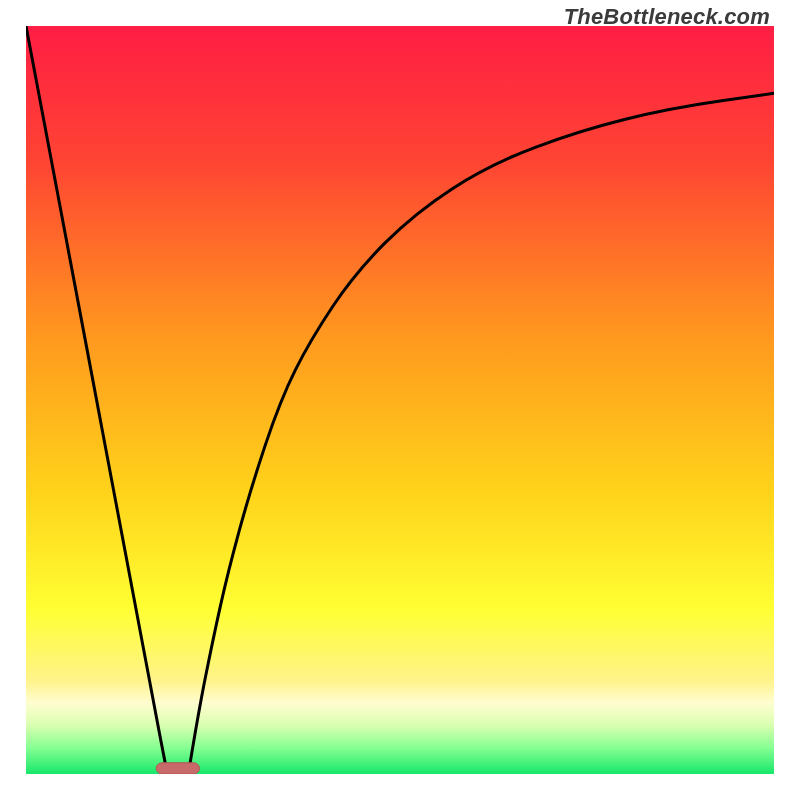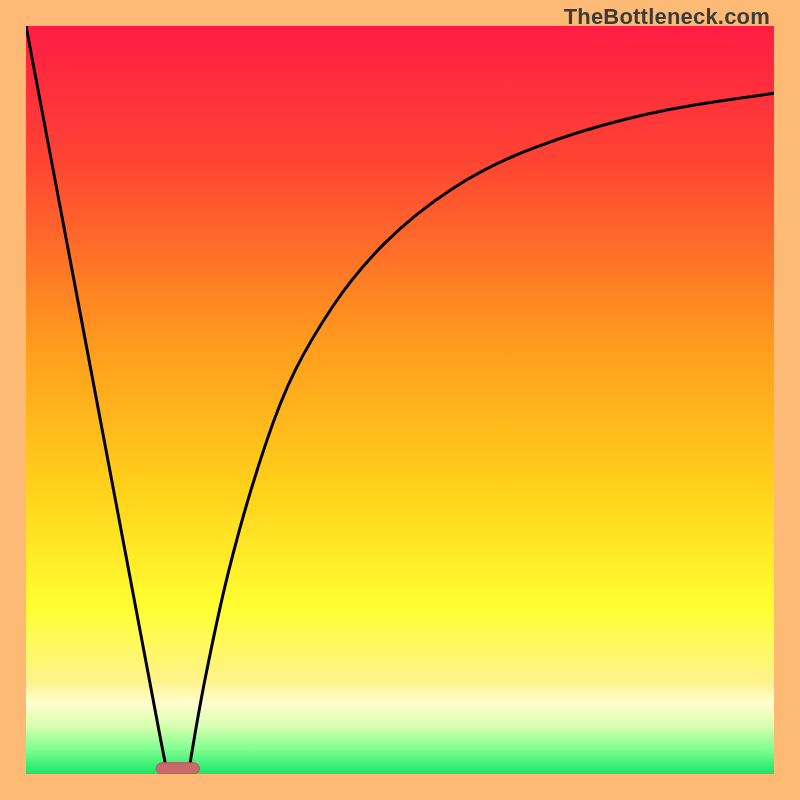--- a/index.html
+++ b/index.html
@@ -8,21 +8,22 @@
     width: 800px;
     height: 800px;
     overflow: hidden;
     background: #000;
     font-family: Arial, Helvetica, sans-serif;
   }
   .frame {
     position: absolute;
     left: 0; top: 0;
     width: 800px; height: 800px;
-    background: #fdba74;
+    background: #ffffff;
+    font-style: italic;
   }
   .plot {
     position: absolute;
     left: 26px;
     top: 26px;
     width: 748px;
     height: 748px;
     overflow: hidden;
   }
   .gradient {

